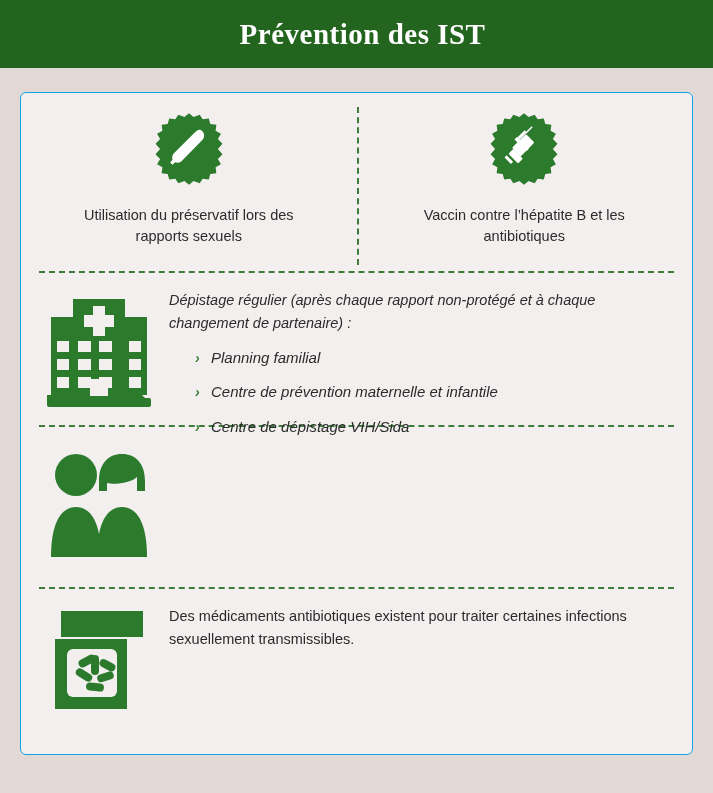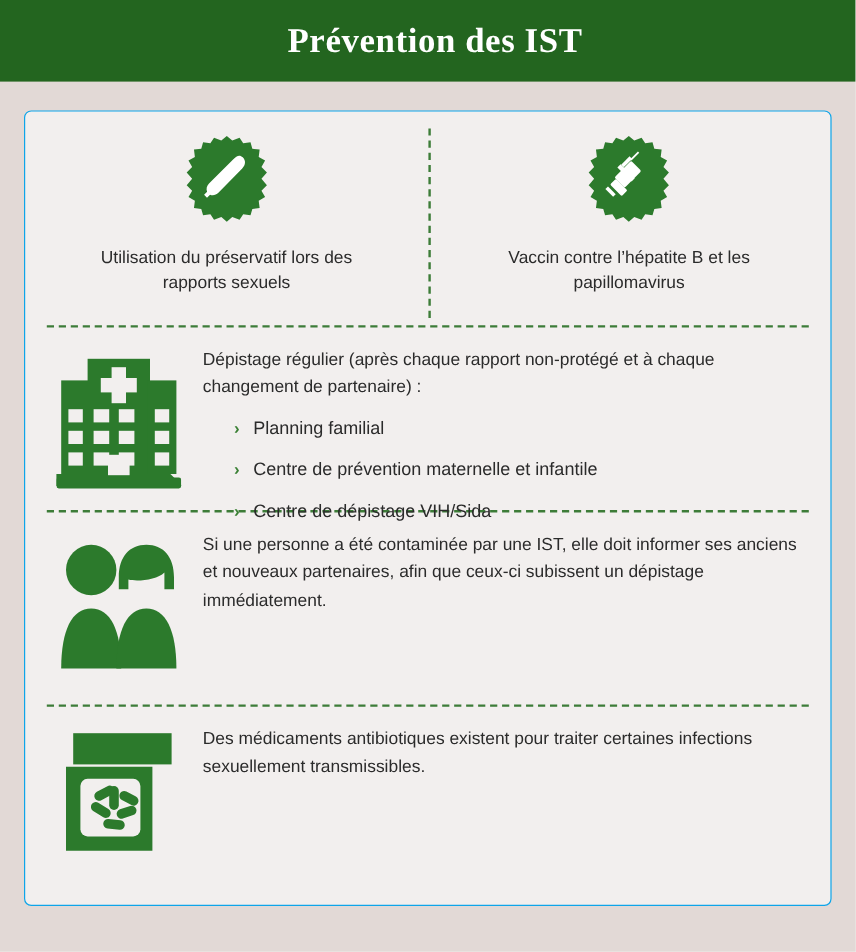--- a/index.html
+++ b/index.html
@@ -133,21 +133,21 @@
     font-size: 14px;
     width: 16px;
     flex: 0 0 16px;
     line-height: 1.2;
   }
   .bullet-label {
     color: #2b2b2b;
     font-size: 15px;
   }
 
-  .r1 { height: 152px; }
+  .r1 { height: 152px; font-style: italic; }
   .r2 { height: 160px; }
   .r3 { height: 135px; }
 </style>
 </head>
 <body>
 
 <div class="header">
   <div class="header-title">Prévention des IST</div>
 </div>
 
@@ -170,21 +170,21 @@
         <path fill="#2c7a2c" d="M50 3 L56 8 L64 5 L68 11 L76 10 L78 17 L86 18 L85 26 L92 30 L88 37 L94 43 L88 50 L94 57 L88 63 L92 70 L85 74 L86 82 L78 83 L76 90 L68 89 L64 95 L56 92 L50 97 L44 92 L36 95 L32 89 L24 90 L22 83 L14 82 L15 74 L8 70 L12 63 L6 57 L12 50 L6 43 L12 37 L8 30 L15 26 L14 18 L22 17 L24 10 L32 11 L36 5 L44 8 Z"></path>
         <g fill="#ffffff">
           <rect x="46" y="25" width="4" height="13" transform="rotate(45 48 31)"></rect>
           <rect x="55.5" y="19" width="2" height="12" transform="rotate(45 56.5 25)"></rect>
           <rect x="41" y="32" width="16" height="26" rx="2" transform="rotate(45 49 45)"></rect>
           <rect x="36" y="41" width="22" height="5" transform="rotate(45 47 43.5)"></rect>
           <rect x="30" y="55" width="18" height="9" rx="1.5" transform="rotate(45 39 59.5)"></rect>
           <rect x="24" y="62" width="12" height="4" transform="rotate(45 30 64)"></rect>
         </g>
       </svg>
-      <div class="caption">Vaccin contre l’hépatite B et les papillomavirus</div>
+      <div class="caption">Vaccin contre l’hépatite B et les antibiotiques</div>
     </div>
   </div>
 
   <div class="hdivider"></div>
 
   <div class="row r1">
     <div class="row-icon">
       <svg width="104" height="116" viewBox="0 0 104 116">
         <g fill="#2c7a2c">
           <rect x="26" y="6" width="52" height="96"></rect>
@@ -237,23 +237,20 @@
     <div class="row-icon">
       <svg width="108" height="116" viewBox="0 0 108 116">
         <g fill="#2c7a2c">
           <circle cx="31" cy="28" r="21"></circle>
           <path d="M6 110 C6 78 15 60 31 60 C47 60 56 78 56 110 Z"></path>
           <path d="M54 34 C54 17 63 7 77 7 C91 7 100 17 100 34 L100 44 L92 44 L92 30 C86 36 70 38 62 36 L62 44 L54 44 Z"></path>
           <path d="M52 110 C52 78 61 60 77 60 C93 60 102 78 102 110 Z"></path>
         </g>
       </svg>
     </div>
-    <div class="row-body">
-      <p>Si une personne a été contaminée par une IST, elle doit informer ses anciens et nouveaux partenaires, afin que ceux-ci subissent un dépistage immédiatement.</p>
-    </div>
   </div>
 
   <div class="hdivider"></div>
 
   <div class="row r3">
     <div class="row-icon">
       <svg width="96" height="104" viewBox="0 0 96 104">
         <g fill="#2c7a2c">
           <rect x="10" y="2" width="82" height="26"></rect>
           <path d="M4 30 h72 v70 h-72 Z"></path>

